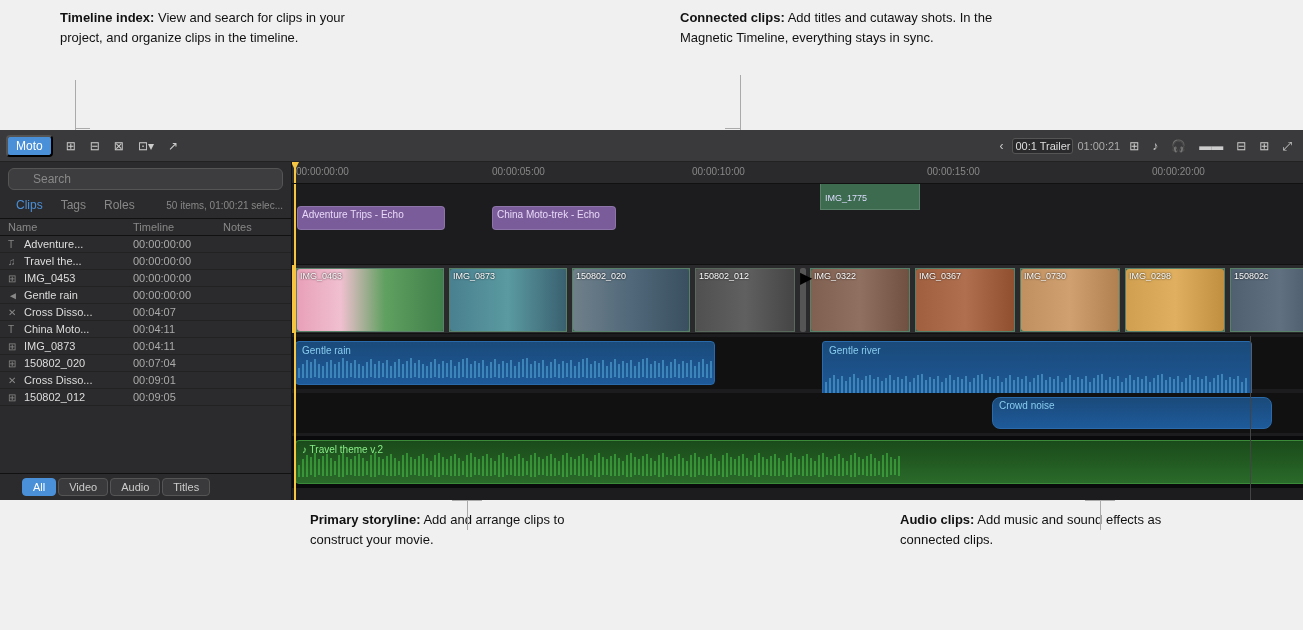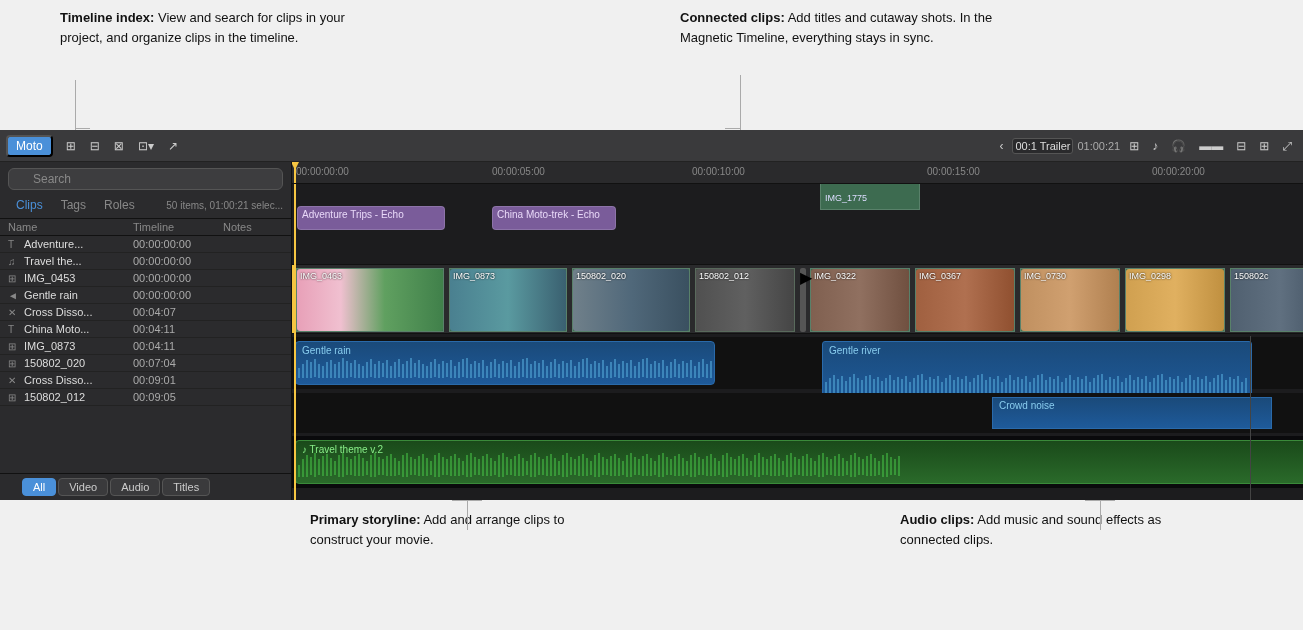--- a/index.html
+++ b/index.html
@@ -530,21 +530,21 @@
                 <rect x="408" y="9" width="2" height="14"></rect>
                 <rect x="412" y="6" width="2" height="18"></rect>
                 <rect x="416" y="12" width="2" height="12"></rect>
                 <rect x="420" y="8" width="2" height="16"></rect>
               </g>
             </svg>
           </div>
         </div>
 
         <div style="position:absolute; top:209px; left:0; right:0; height:40px; background:#111;">
-          <div style="position:absolute;left:700px;top:4px;width:280px;height:32px;background:linear-gradient(180deg,#1a4a7a 0%,#1e5a9a 100%);border-radius:0;border:1px solid #2a6aaa;">
+          <div style="position:absolute;left:700px;top:4px;width:280px;height:32px;background:linear-gradient(180deg,#1a4a7a 0%,#1e5a9a 100%);border-radius:8px;border:1px solid #2a6aaa;">
             <span style="position:absolute;top:2px;left:6px;color:#88ccee;font-size:10px;">Crowd noise</span>
           </div>
         </div>
 
         <div style="position:absolute; top:252px; left:0; right:0; height:52px; background:#0a0a0c;">
           <div style="position:absolute;left:3px;top:4px;width:1100px;height:44px;background:linear-gradient(180deg,#1a4a1a 0%,#2a6a2a 100%);border-radius:4px;border:1px solid #3a8a3a;">
             <span style="position:absolute;top:3px;left:6px;color:#88ee88;font-size:10px;">♪ Travel theme v.2</span>
             <svg width="1096" height="32" style="position:absolute;bottom:2px;left:2px;" viewBox="0 0 1096 32">
               <g fill="#4acc4a" opacity="0.5">
                 <rect x="0" y="16" width="2" height="12"></rect>

